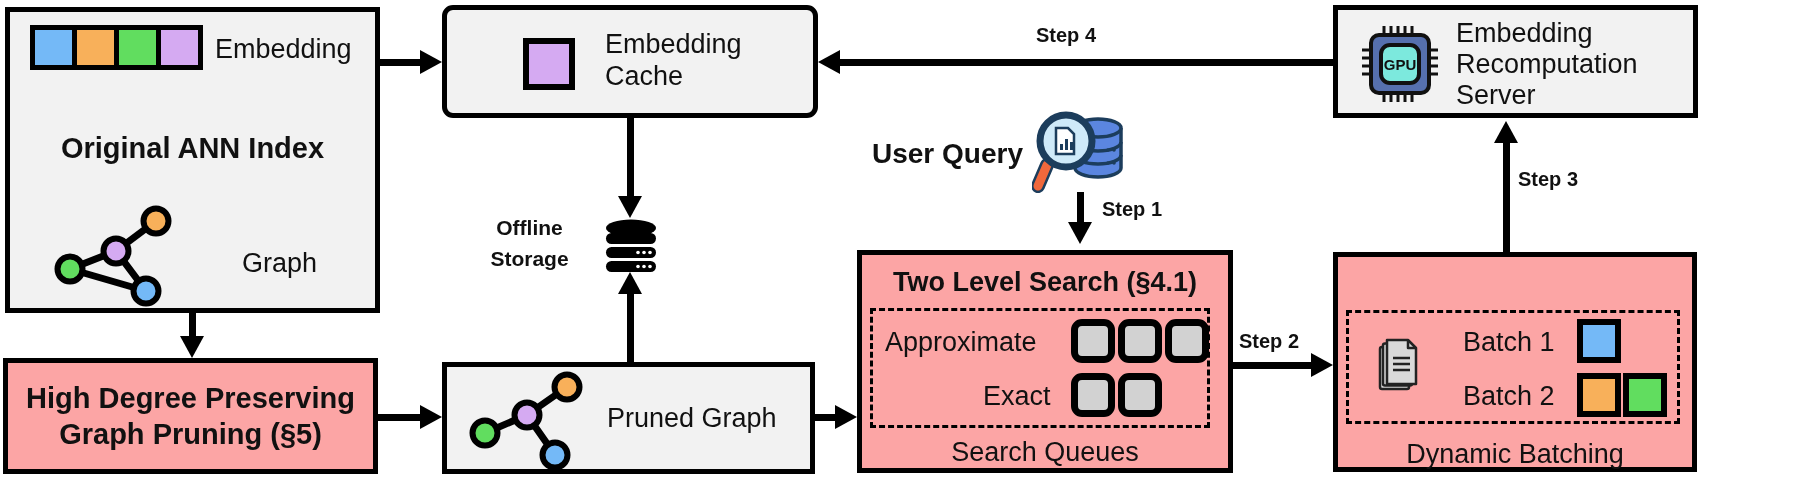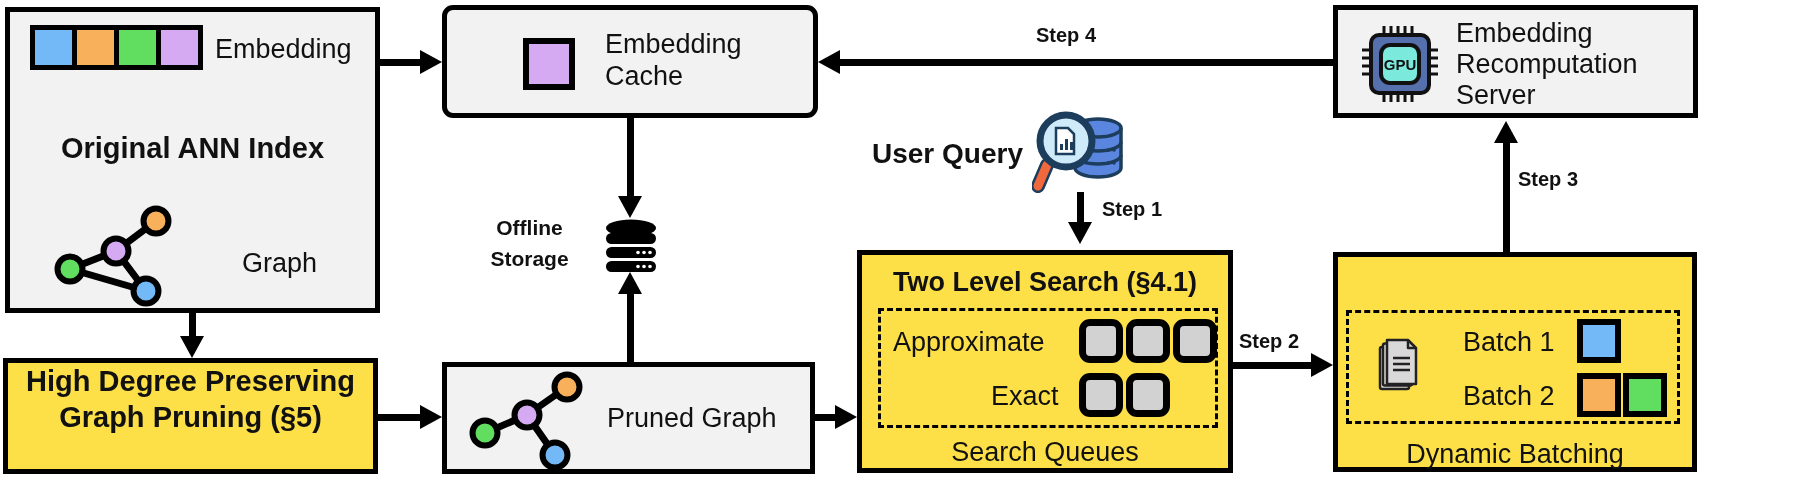--- a/index.html
+++ b/index.html
@@ -1,20 +1,20 @@
 <!DOCTYPE html>
 <html><head>
 <meta charset="utf-8">
 <style>
   html,body{margin:0;padding:0;background:#fff;}
   #canvas{position:relative;width:1817px;height:481px;background:#fff;overflow:hidden;
           font-family:"Liberation Sans",sans-serif;color:#111;}
   .box{position:absolute;border:5px solid #000;box-sizing:border-box;}
   .bg-light{background:#f2f2f2;}
-  .bg-gray{background:#fde047;}
+  .bg-gray{background:#fca5a5;}
   .lbl{font-size:27px;}
   .bold{font-weight:bold;}
   .abs{position:absolute;}
   .ctr{width:100%;text-align:center;position:absolute;left:0;}
 
   
   .strip{position:absolute;left:20px;top:13px;display:flex;gap:5px;background:#000;padding:5px;}
   .strip .sq{width:37px;height:35px;}
 
   
@@ -137,21 +137,21 @@
     <path d="M24,20 h12 l6,6 v20 h-18 z" fill="#fff" stroke="#1c3d5c" stroke-width="2.5"></path>
     <g fill="#1c3d5c">
       <rect x="28" y="36" width="3" height="6"></rect>
         <rect x="33" y="31" width="3" height="11"></rect>
         <rect x="38" y="34" width="3" height="8"></rect>
     </g>
   </svg>
 
   <div class="box bg-gray" style="left:857px;top:250px;width:376px;height:223px;">
     <div class="ctr bold" style="top:12px;font-size:27px;">Two Level Search (§4.1)</div>
-    <div class="dashed" style="left:16px;top:53px;width:340px;height:120px;text-decoration:underline;">
+    <div class="dashed" style="left:8px;top:53px;width:340px;height:120px;text-decoration:underline;">
       <div class="abs lbl" style="left:12px;top:16px;">Approximate</div>
       <div class="abs" style="left:198px;top:8px;display:flex;gap:3px;">
         <div class="queue-sq"></div>
         <div class="queue-sq"></div>
         <div class="queue-sq"></div>
       </div>
       <div class="abs lbl" style="left:110px;top:70px;">Exact</div>
       <div class="abs" style="left:198px;top:62px;display:flex;gap:3px;">
         <div class="queue-sq"></div>
         <div class="queue-sq"></div>
@@ -179,21 +179,21 @@
       <div class="chip abs" style="left: 228px; top: 6px; width: 32px; height: 32px; background-color: rgb(116, 185, 247);"></div>
       <div class="abs lbl" style="left:114px;top:68px;">Batch 2</div>
       <div class="abs" style="left:228px;top:60px;display:flex;gap:2px;">
         <div class="chip" style="width: 32px; height: 32px; background-color: rgb(248, 176, 90);"></div>
         <div class="chip" style="width: 32px; height: 32px; background-color: rgb(97, 221, 95);"></div>
       </div>
     </div>
     <div class="ctr lbl" style="top:182px;">Dynamic Batching</div>
   </div>
 
-  <div class="box bg-gray" style="left:3px;top:358px;width:375px;height:116px;display:flex;align-items:flex-start;justify-content:center;">
+  <div class="box bg-gray" style="left:3px;top:358px;width:375px;height:116px;display:flex;align-items:center;justify-content:center;">
     <div class="bold" style="font-size:29px;line-height:36px;text-align:center;width:330px;">High Degree Preserving Graph Pruning (§5)</div>
   </div>
 
   <div class="box bg-light" style="left:442px;top:362px;width:373px;height:112px;">
     <svg class="abs" style="left:16px;top:2px;" width="140" height="100" viewBox="0 0 140 100">
       <g stroke="#000" stroke-width="7" stroke-linecap="round">
         <line x1="104" y1="18" x2="64" y2="46"></line>
         <line x1="64" y1="46" x2="22" y2="64"></line>
         <line x1="64" y1="46" x2="92" y2="86"></line>
       </g>

